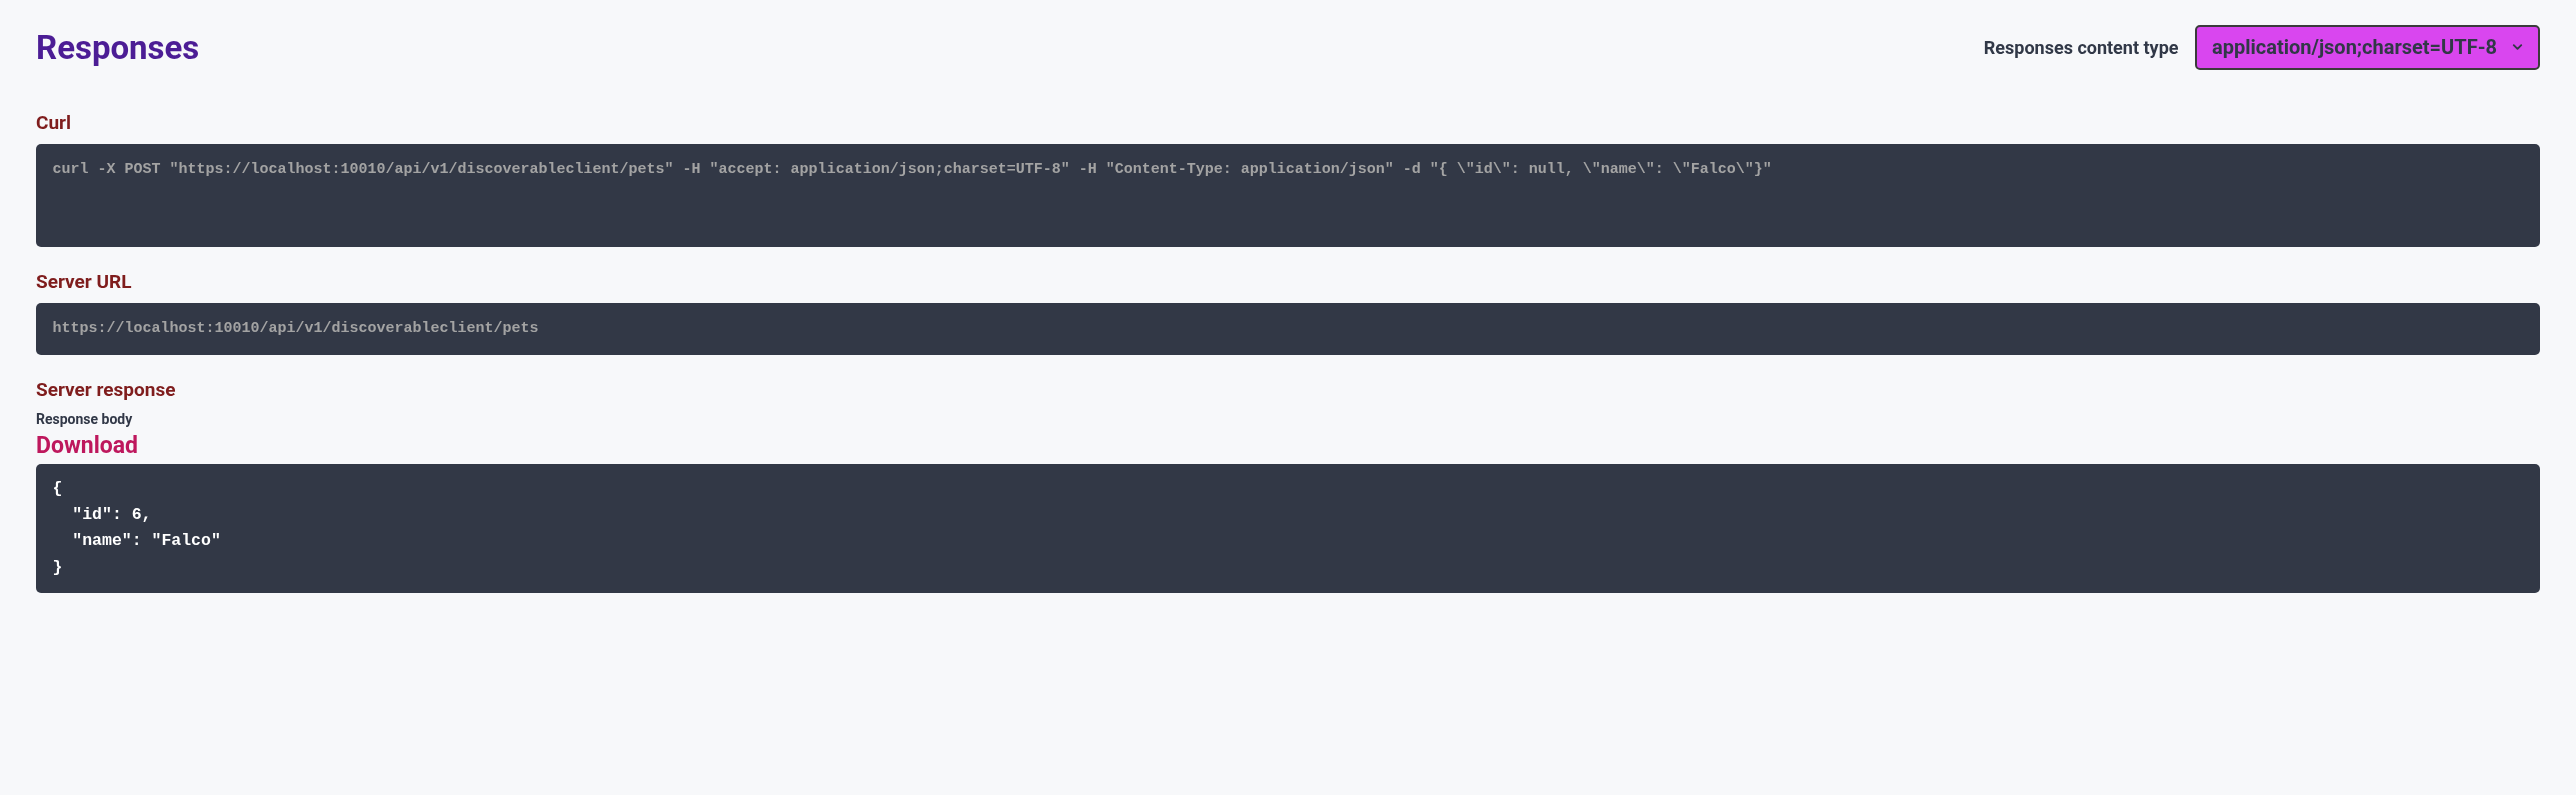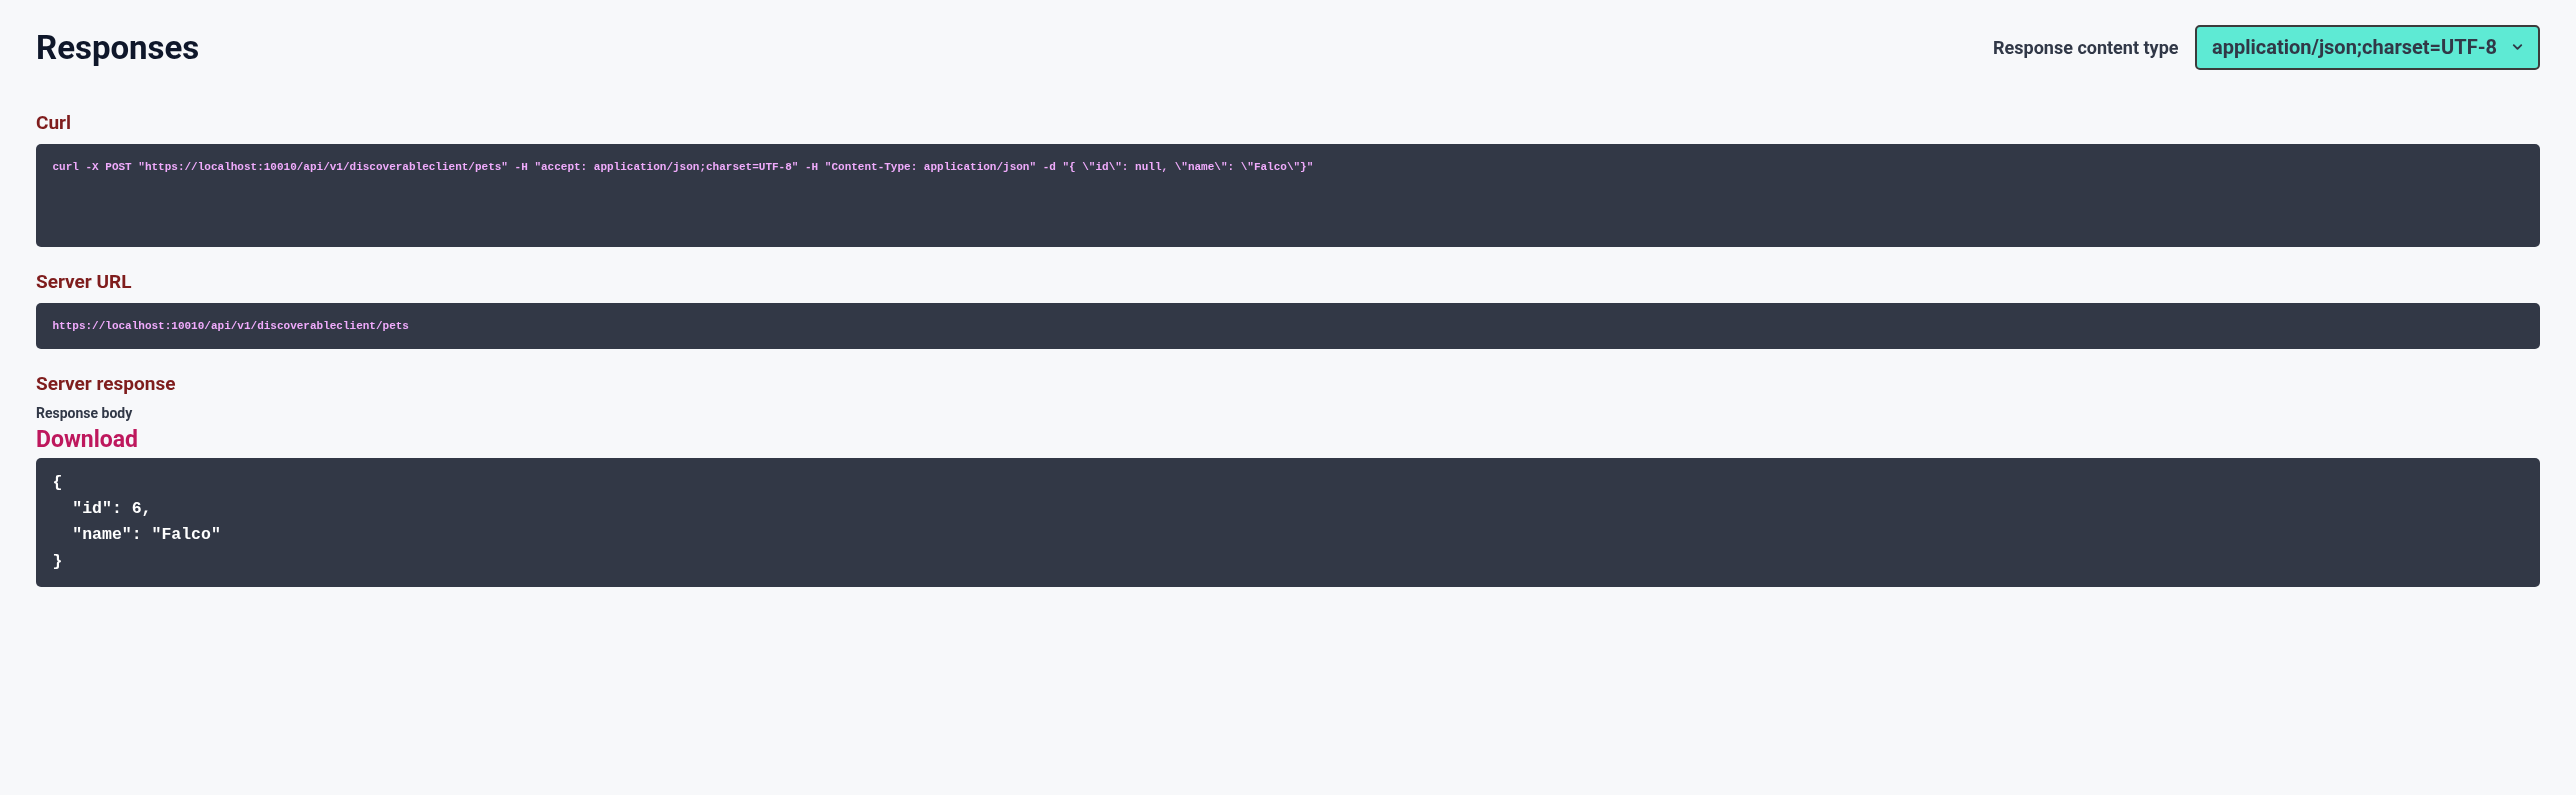--- a/index.html
+++ b/index.html
@@ -15,37 +15,37 @@
     }
     .header-row {
       display: flex;
       justify-content: space-between;
       align-items: center;
       margin-bottom: 41px;
     }
     .title {
       font-size: 33px;
       font-weight: 700;
-      color: #0f172a;
+      color: #4c1d95;
     }
     .content-type-group {
       display: flex;
       align-items: center;
       gap: 16.5px;
     }
     .content-type-label {
       font-size: 18px;
       font-weight: 700;
       color: #313847;
     }
     .select-wrapper {
       position: relative;
       border: 2.5px solid #3b3b3b;
       border-radius: 5px;
-      background-color: #5eead4;
+      background-color: #d946ef;
       padding: 8.3px 41px 8.3px 15px;
       cursor: pointer;
     }
     .select-value {
       font-size: 20px;
       font-weight: 700;
       color: #313847;
     }
     .chevron-icon {
       position: absolute;
@@ -56,23 +56,23 @@
       height: 15px;
     }
     .section-label {
       font-size: 19px;
       font-weight: 700;
       color: #7f1d1d;
       margin-bottom: 10px;
     }
     .code-block {
       background-color: #323846;
-      color: #f0abfc;
+      color: #a3a3a3;
       font-family: "SFMono-Regular", Consolas, "Liberation Mono", Menlo, Courier, monospace;
-      font-size: 11px;
+      font-size: 15px;
       font-weight: 700;
       padding: 15px 16.5px;
       border-radius: 5px;
       white-space: pre;
       overflow-x: auto;
       line-height: 1.5;
     }
     .code-block.tall {
       min-height: 103px;
     }
@@ -122,21 +122,21 @@
       overflow-x: auto;
       line-height: 1.6;
     }
   </style>
 </head>
 <body>
 
 <div class="header-row">
   <h1 class="title">Responses</h1>
   <div class="content-type-group">
-    <span class="content-type-label">Response content type</span>
+    <span class="content-type-label">Responses content type</span>
     <div class="select-wrapper">
       <span class="select-value">application/json;charset=UTF-8</span>
       <svg class="chevron-icon" viewBox="0 0 24 24" fill="none" stroke="#313847" stroke-width="3" stroke-linecap="round" stroke-linejoin="round">
         <polyline points="6 9 12 15 18 9"></polyline>
       </svg>
     </div>
   </div>
 </div>
 
 <div class="section">

